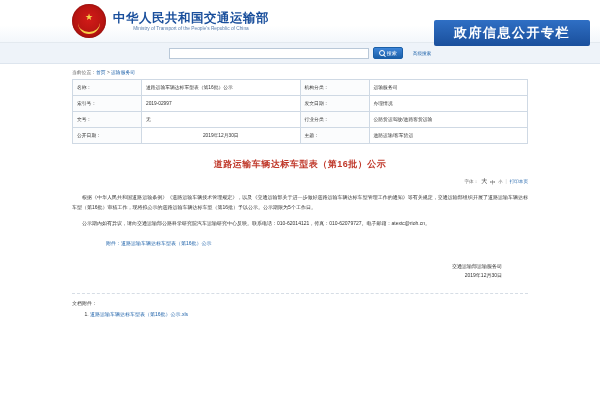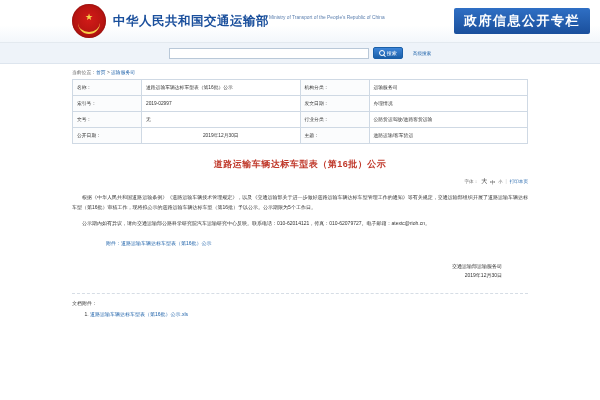--- a/index.html
+++ b/index.html
@@ -30,33 +30,33 @@
     box-shadow:inset 0 0 2px #7a0c0a;
   }
   .emblem .star{
     position:absolute;left:50%;top:9px;transform:translateX(-50%);
     color:#f6d24b;font-size:9px;line-height:9px;
   }
   .emblem .wheat{
     position:absolute;left:50%;top:19px;transform:translateX(-50%);
     width:22px;height:9px;border-bottom:2px solid #f6d24b;border-radius:0 0 11px 11px;
   }
-  .title-block{display:flex;flex-direction:row;justify-content:center;}
+  .title-block{display:flex;flex-direction:column;justify-content:center;text-align:center;}
   .title-cn{
     font-size:12.5px;font-weight:bold;color:#1a4f9c;letter-spacing:.5px;
     line-height:14px;white-space:nowrap;
   }
   .title-en{
     font-size:4.8px;color:#5b7fae;line-height:7px;white-space:nowrap;
   }
   .banner{
-    position:absolute;right:10px;top:8px;
+    position:absolute;right:10px;top:20px;
     background:linear-gradient(to bottom,#2f6fc4,#1a4f9c);
     color:#fff;font-size:13px;font-weight:bold;letter-spacing:1.5px;
-    padding:4px 10px;border-radius:2px;white-space:nowrap;margin-left:36px;
+    padding:4px 20px;border-radius:2px;white-space:nowrap;margin-left:36px;
   }
 
   
   .searchbar{
     height:20px;background:#eef3f9;border-bottom:1px solid #dde5ee;
     display:flex;align-items:center;justify-content:center;gap:4px;
   }
   .search-input{
     width:200px;height:11px;background:#fff;border:1px solid #b9c8d8;
     font-size:4.6px;color:#8a96a3;padding:0 3px;line-height:11px;

